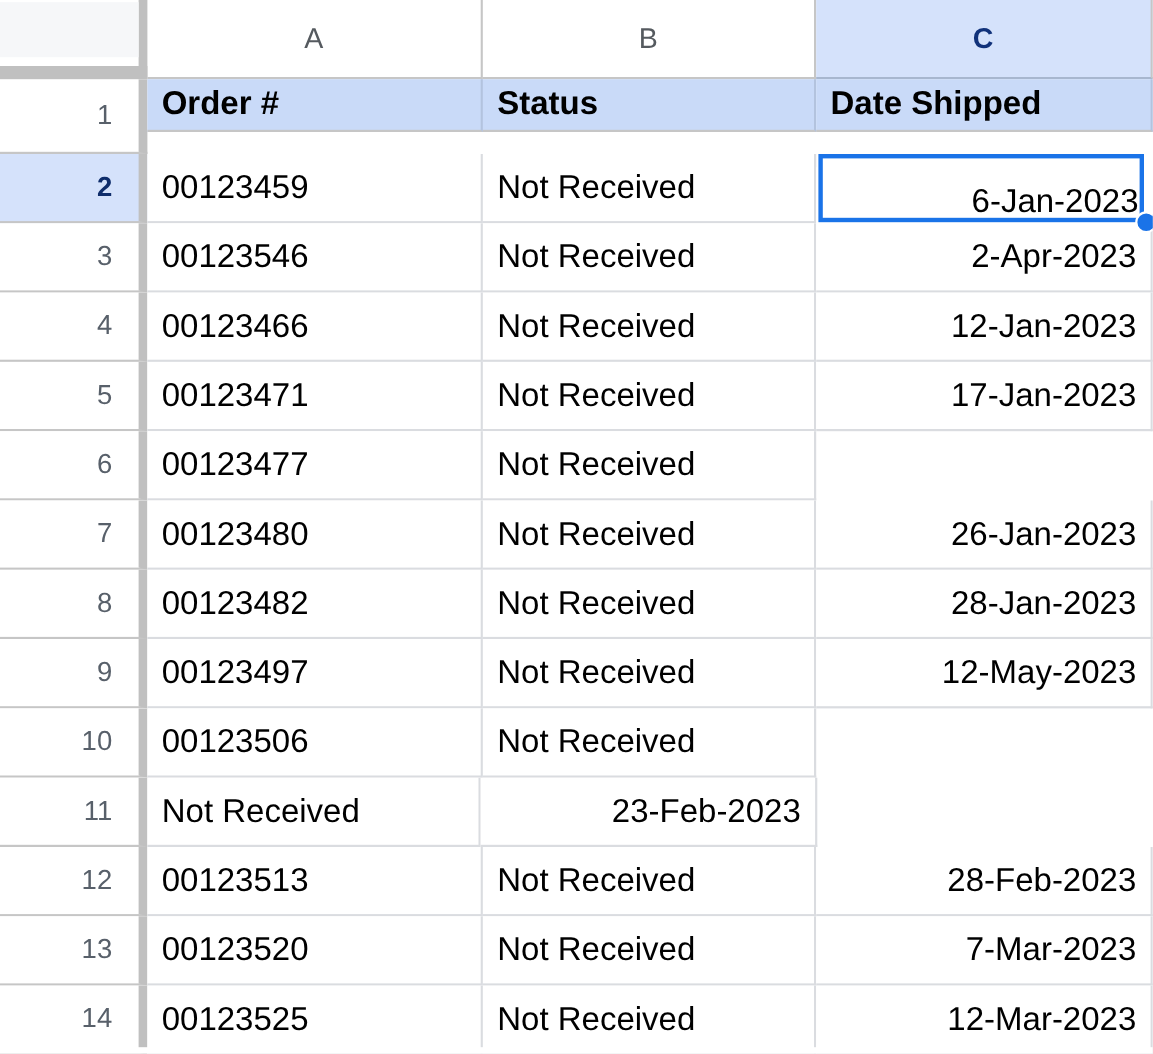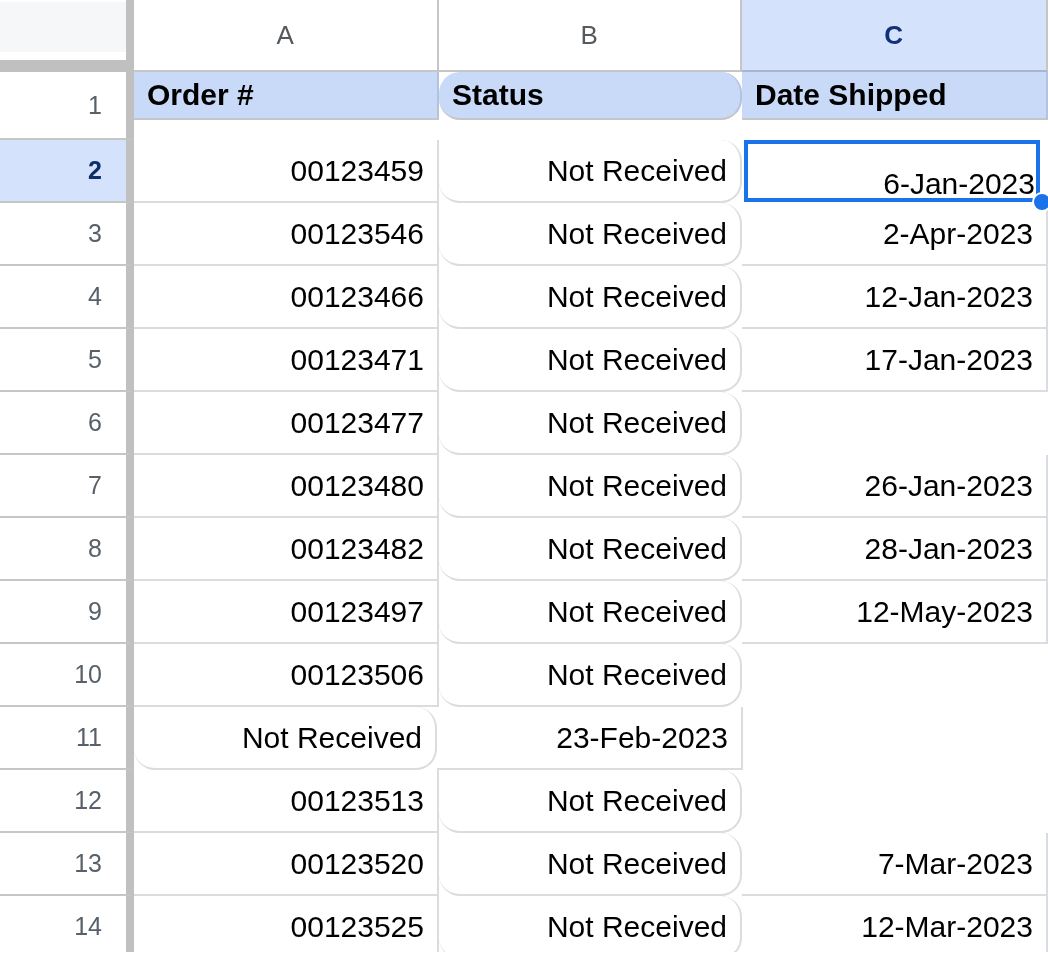--- a/index.html
+++ b/index.html
@@ -96,24 +96,23 @@
     align-items: center;
     font-size: 30px;
     color: #000000;
     background: #ffffff;
     border-right: 2px solid #dadce0;
     border-bottom: 2px solid #dadce0;
     padding: 0 13px;
     overflow: hidden;
     white-space: nowrap;
     position: relative;
-    justify-content: flex-end;
   }
   .cell.col-a { flex: 0 0 305px; }
-  .cell.col-b { flex: 0 0 303px; border-radius: 21px; }
+  .cell.col-b { flex: 0 0 303px; }
   .cell.col-c { flex: 0 0 306px; justify-content: flex-end; }
 
   
   .grid-row.headerrow { height: 68px; }
   .grid-row.headerrow .rowhead { height: 68px; }
   .grid-row.headerrow .cell {
     height: 48px;
     background: #c9daf8;
     font-weight: bold;
     justify-content: flex-start;
@@ -336,20 +335,23 @@
   <div class="grid-row">
     <div class="rowhead">
       <span>12</span>
     </div>
     <div class="cell col-a">
       <span>00123513</span>
     </div>
     <div class="cell col-b">
       <span>Not Received</span>
     </div>
+    <div class="cell col-c">
+      <span>28-Feb-2023</span>
+    </div>
   </div>
 
   <div class="grid-row">
     <div class="rowhead">
       <span>13</span>
     </div>
     <div class="cell col-a">
       <span>00123520</span>
     </div>
     <div class="cell col-b">

